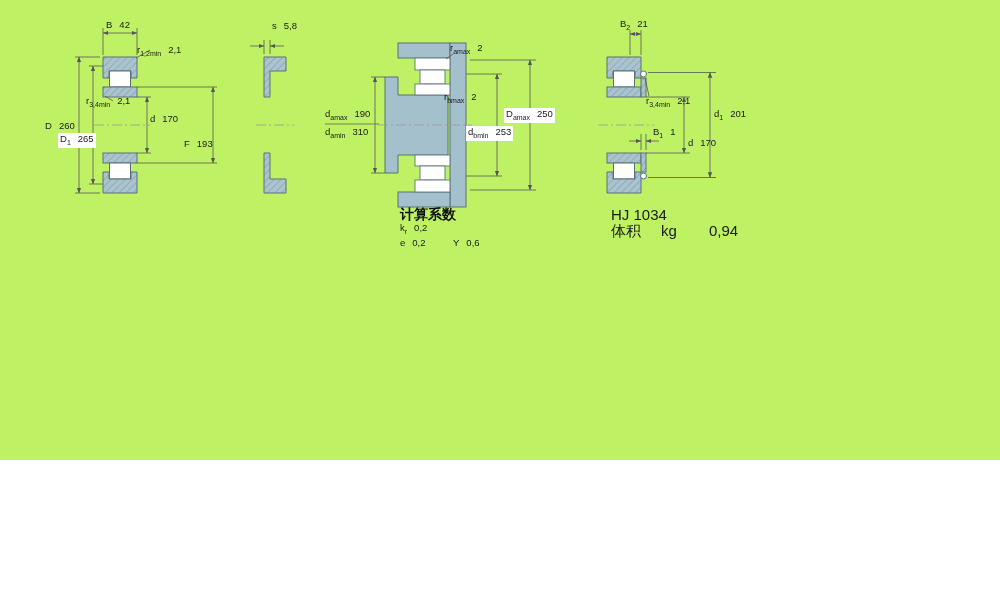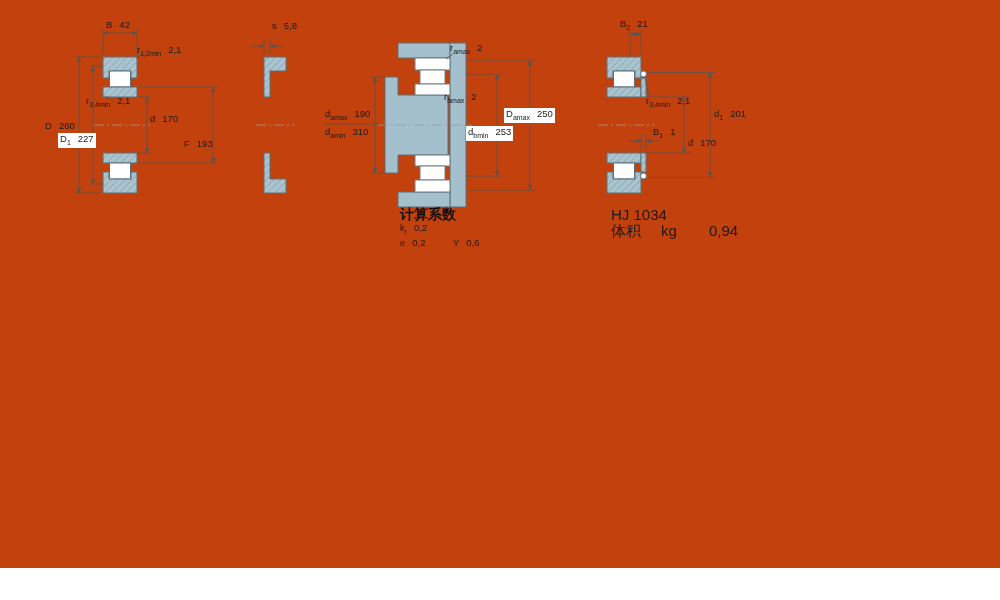--- a/index.html
+++ b/index.html
@@ -1,17 +1,17 @@
 <!DOCTYPE html>
 <html><head>
 <meta charset="utf-8">
 <style>
   *{margin:0;padding:0;box-sizing:border-box}
   html,body{width:1000px;height:600px;background:#ffffff;font-family:"Liberation Sans","DejaVu Sans",sans-serif;}
-  .canvas{position:absolute;left:0;top:0;width:1000px;height:568px;background:#c2410c;overflow:hidden}
+  .canvas{position:absolute;left:0;top:0;width:1000px;height:460px;background:#bef264;overflow:hidden}
   svg.linework{position:absolute;left:0;top:0}
   .dim-label{position:absolute;font-size:9.5px;color:#1a1a1a;white-space:nowrap;line-height:1.25}
   .dim-label sub{font-size:7px}
   .dim-label .val{margin-left:7px}
   .bg{background:#fff;padding:0 2px}
   .calc-title{position:absolute;font-size:14px;font-weight:bold;color:#111;white-space:nowrap}
   .note{position:absolute;font-size:15px;color:#1a1a1a;white-space:nowrap}
 </style>
 </head>
 <body>
@@ -128,21 +128,21 @@
       <line x1="646" y1="134" x2="646" y2="150"></line>
       <line x1="629" y1="141" x2="641" y2="141" marker-end="url(#arr)"></line>
       <line x1="659" y1="141" x2="646" y2="141" marker-end="url(#arr)"></line>
     </g>
   </svg>
 
   <span class="dim-label" style="left:106px;top:19px"><span>B</span><sub></sub><span class="val">42</span></span>
   <span class="dim-label" style="left:137px;top:44px"><span>r</span><sub>1,2min</sub><span class="val">2,1</span></span>
   <span class="dim-label" style="left:86px;top:95px"><span>r</span><sub>3,4min</sub><span class="val">2,1</span></span>
   <span class="dim-label" style="left:45px;top:120px"><span>D</span><sub></sub><span class="val">260</span></span>
-  <span class="dim-label bg" style="left:58px;top:133px"><span>D</span><sub>1</sub><span class="val">227</span></span>
+  <span class="dim-label bg" style="left:58px;top:133px"><span>D</span><sub>1</sub><span class="val">265</span></span>
   <span class="dim-label" style="left:150px;top:113px"><span>d</span><sub></sub><span class="val">170</span></span>
   <span class="dim-label" style="left:184px;top:138px"><span>F</span><sub></sub><span class="val">193</span></span>
 
   <span class="dim-label" style="left:272px;top:20px"><span>s</span><sub></sub><span class="val">5,8</span></span>
 
   <span class="dim-label" style="left:450px;top:42px"><span>r</span><sub>amax</sub><span class="val">2</span></span>
   <span class="dim-label" style="left:444px;top:91px"><span>r</span><sub>bmax</sub><span class="val">2</span></span>
   <span class="dim-label" style="left:325px;top:108px"><span>d</span><sub>amax</sub><span class="val">190</span></span>
   <span class="dim-label" style="left:325px;top:126px"><span>d</span><sub>amin</sub><span class="val">310</span></span>
   <span class="dim-label bg" style="left:504px;top:108px"><span>D</span><sub>amax</sub><span class="val">250</span></span>

